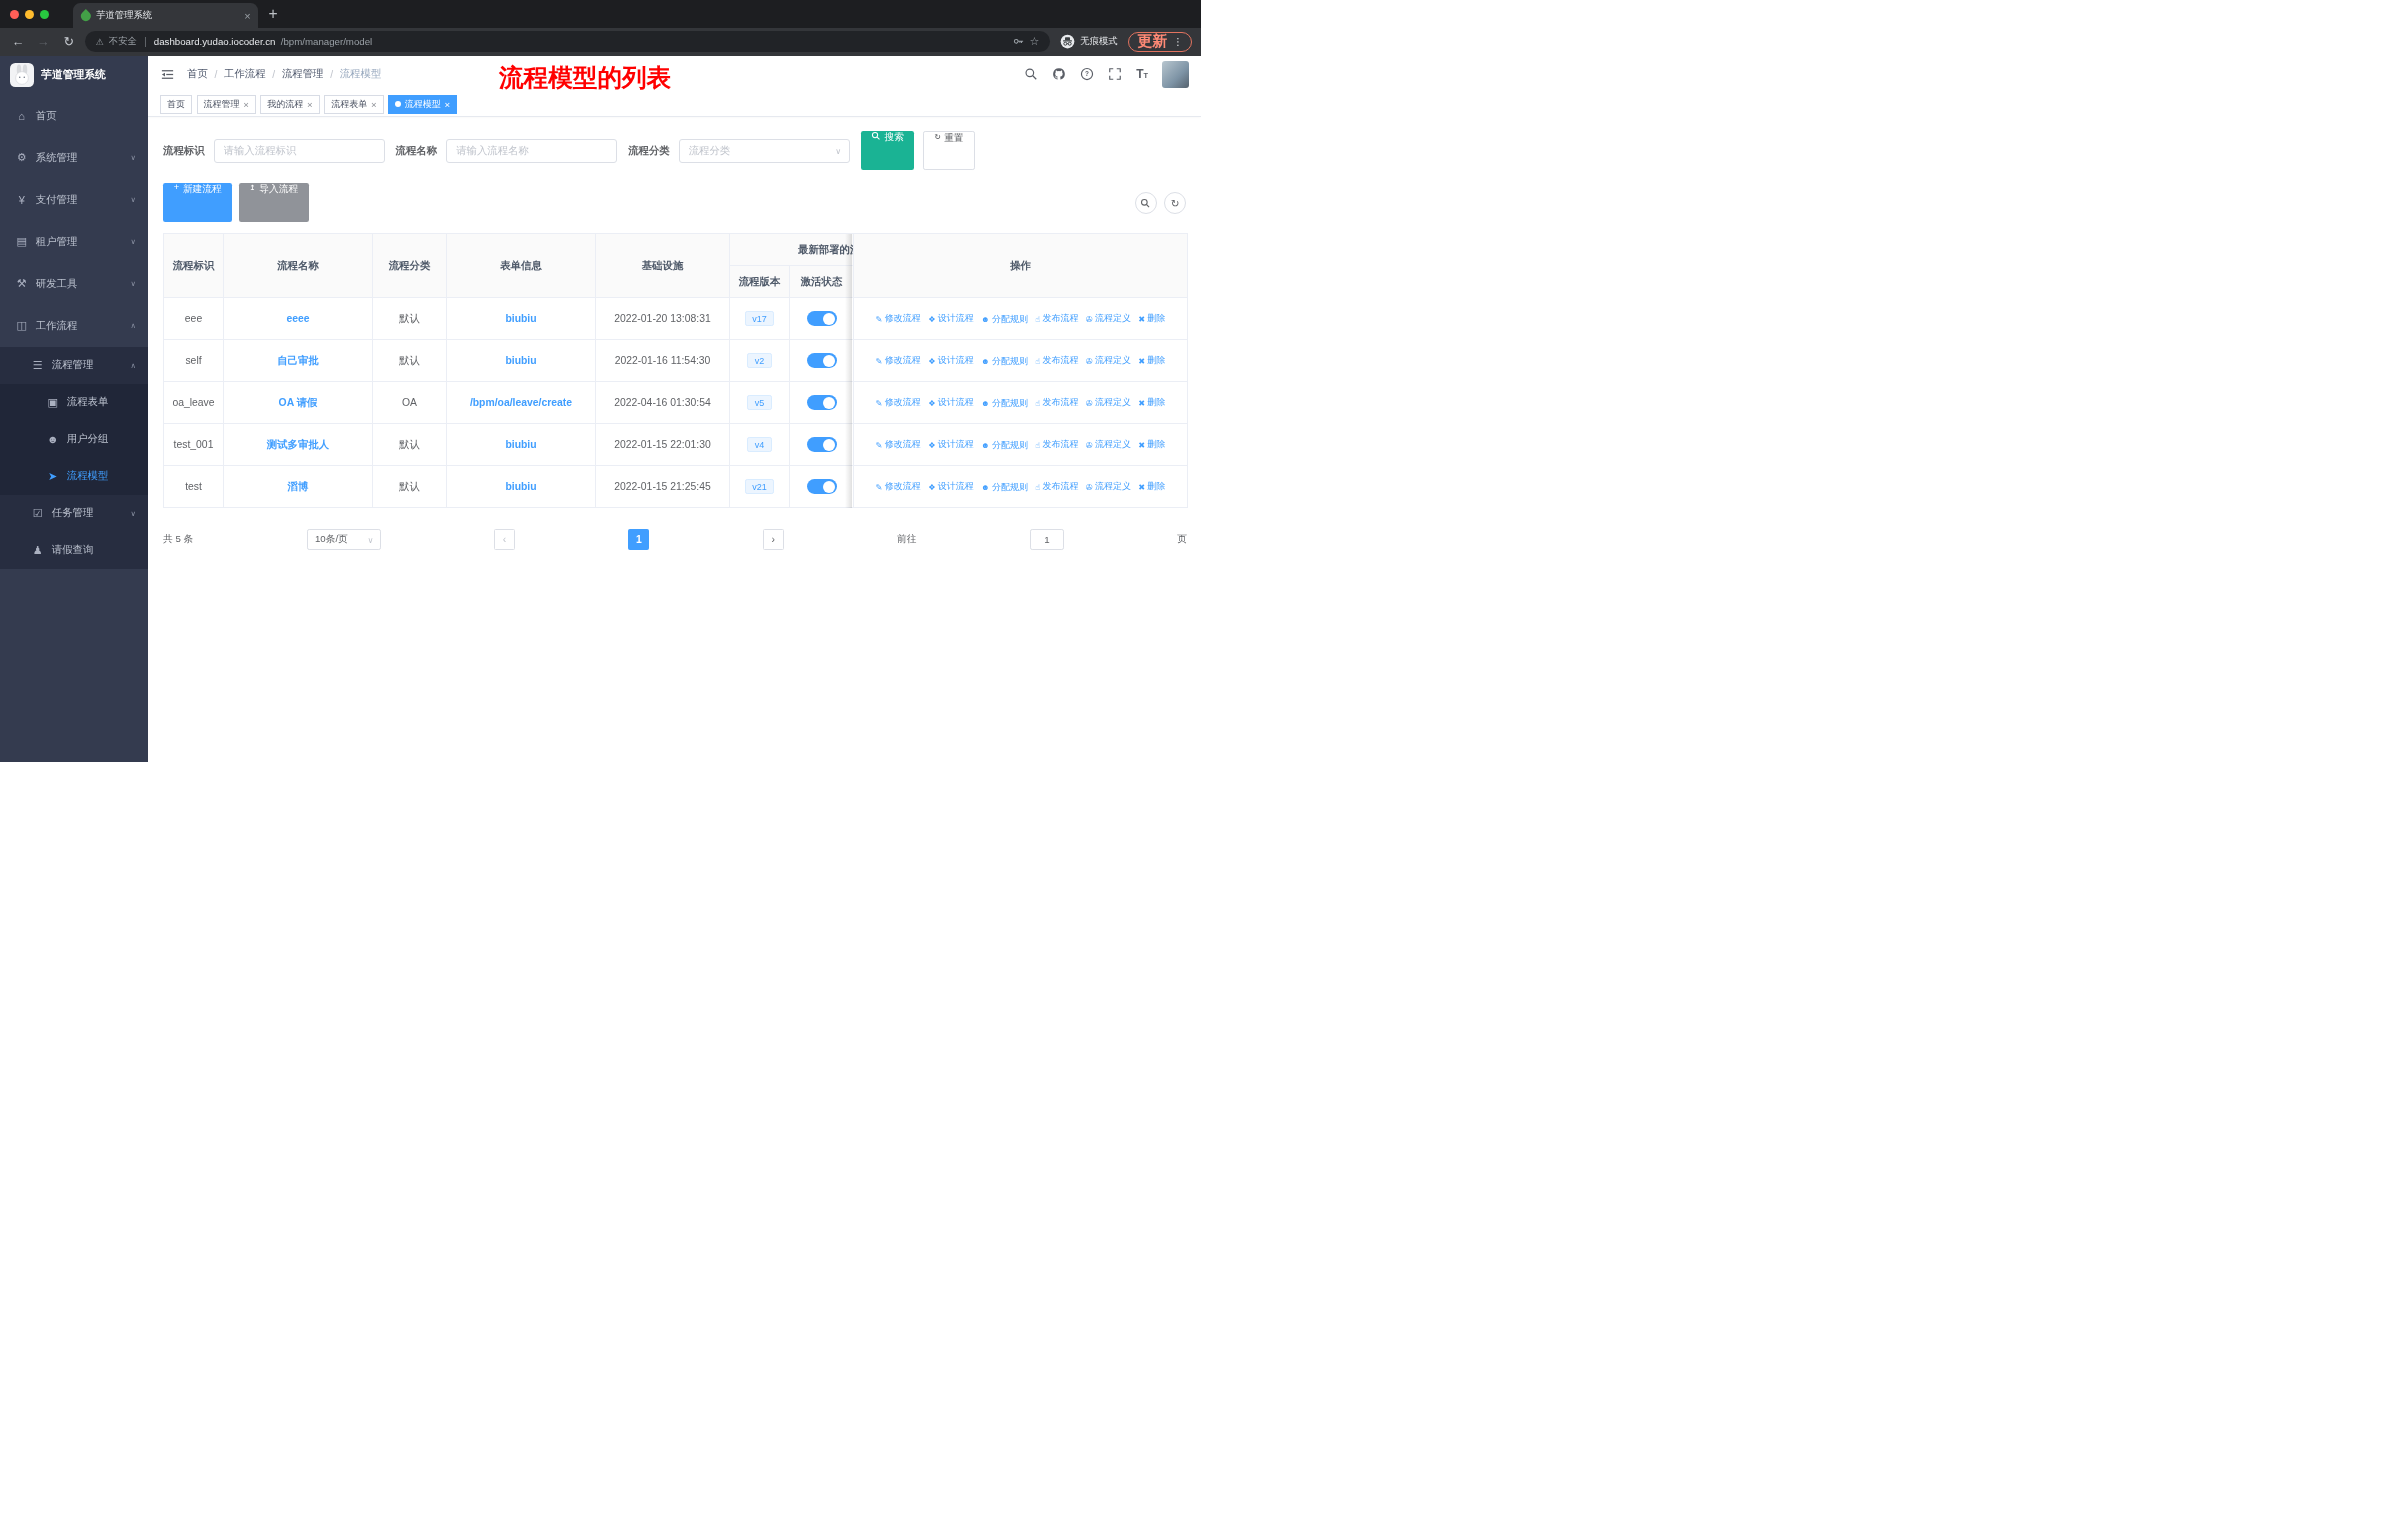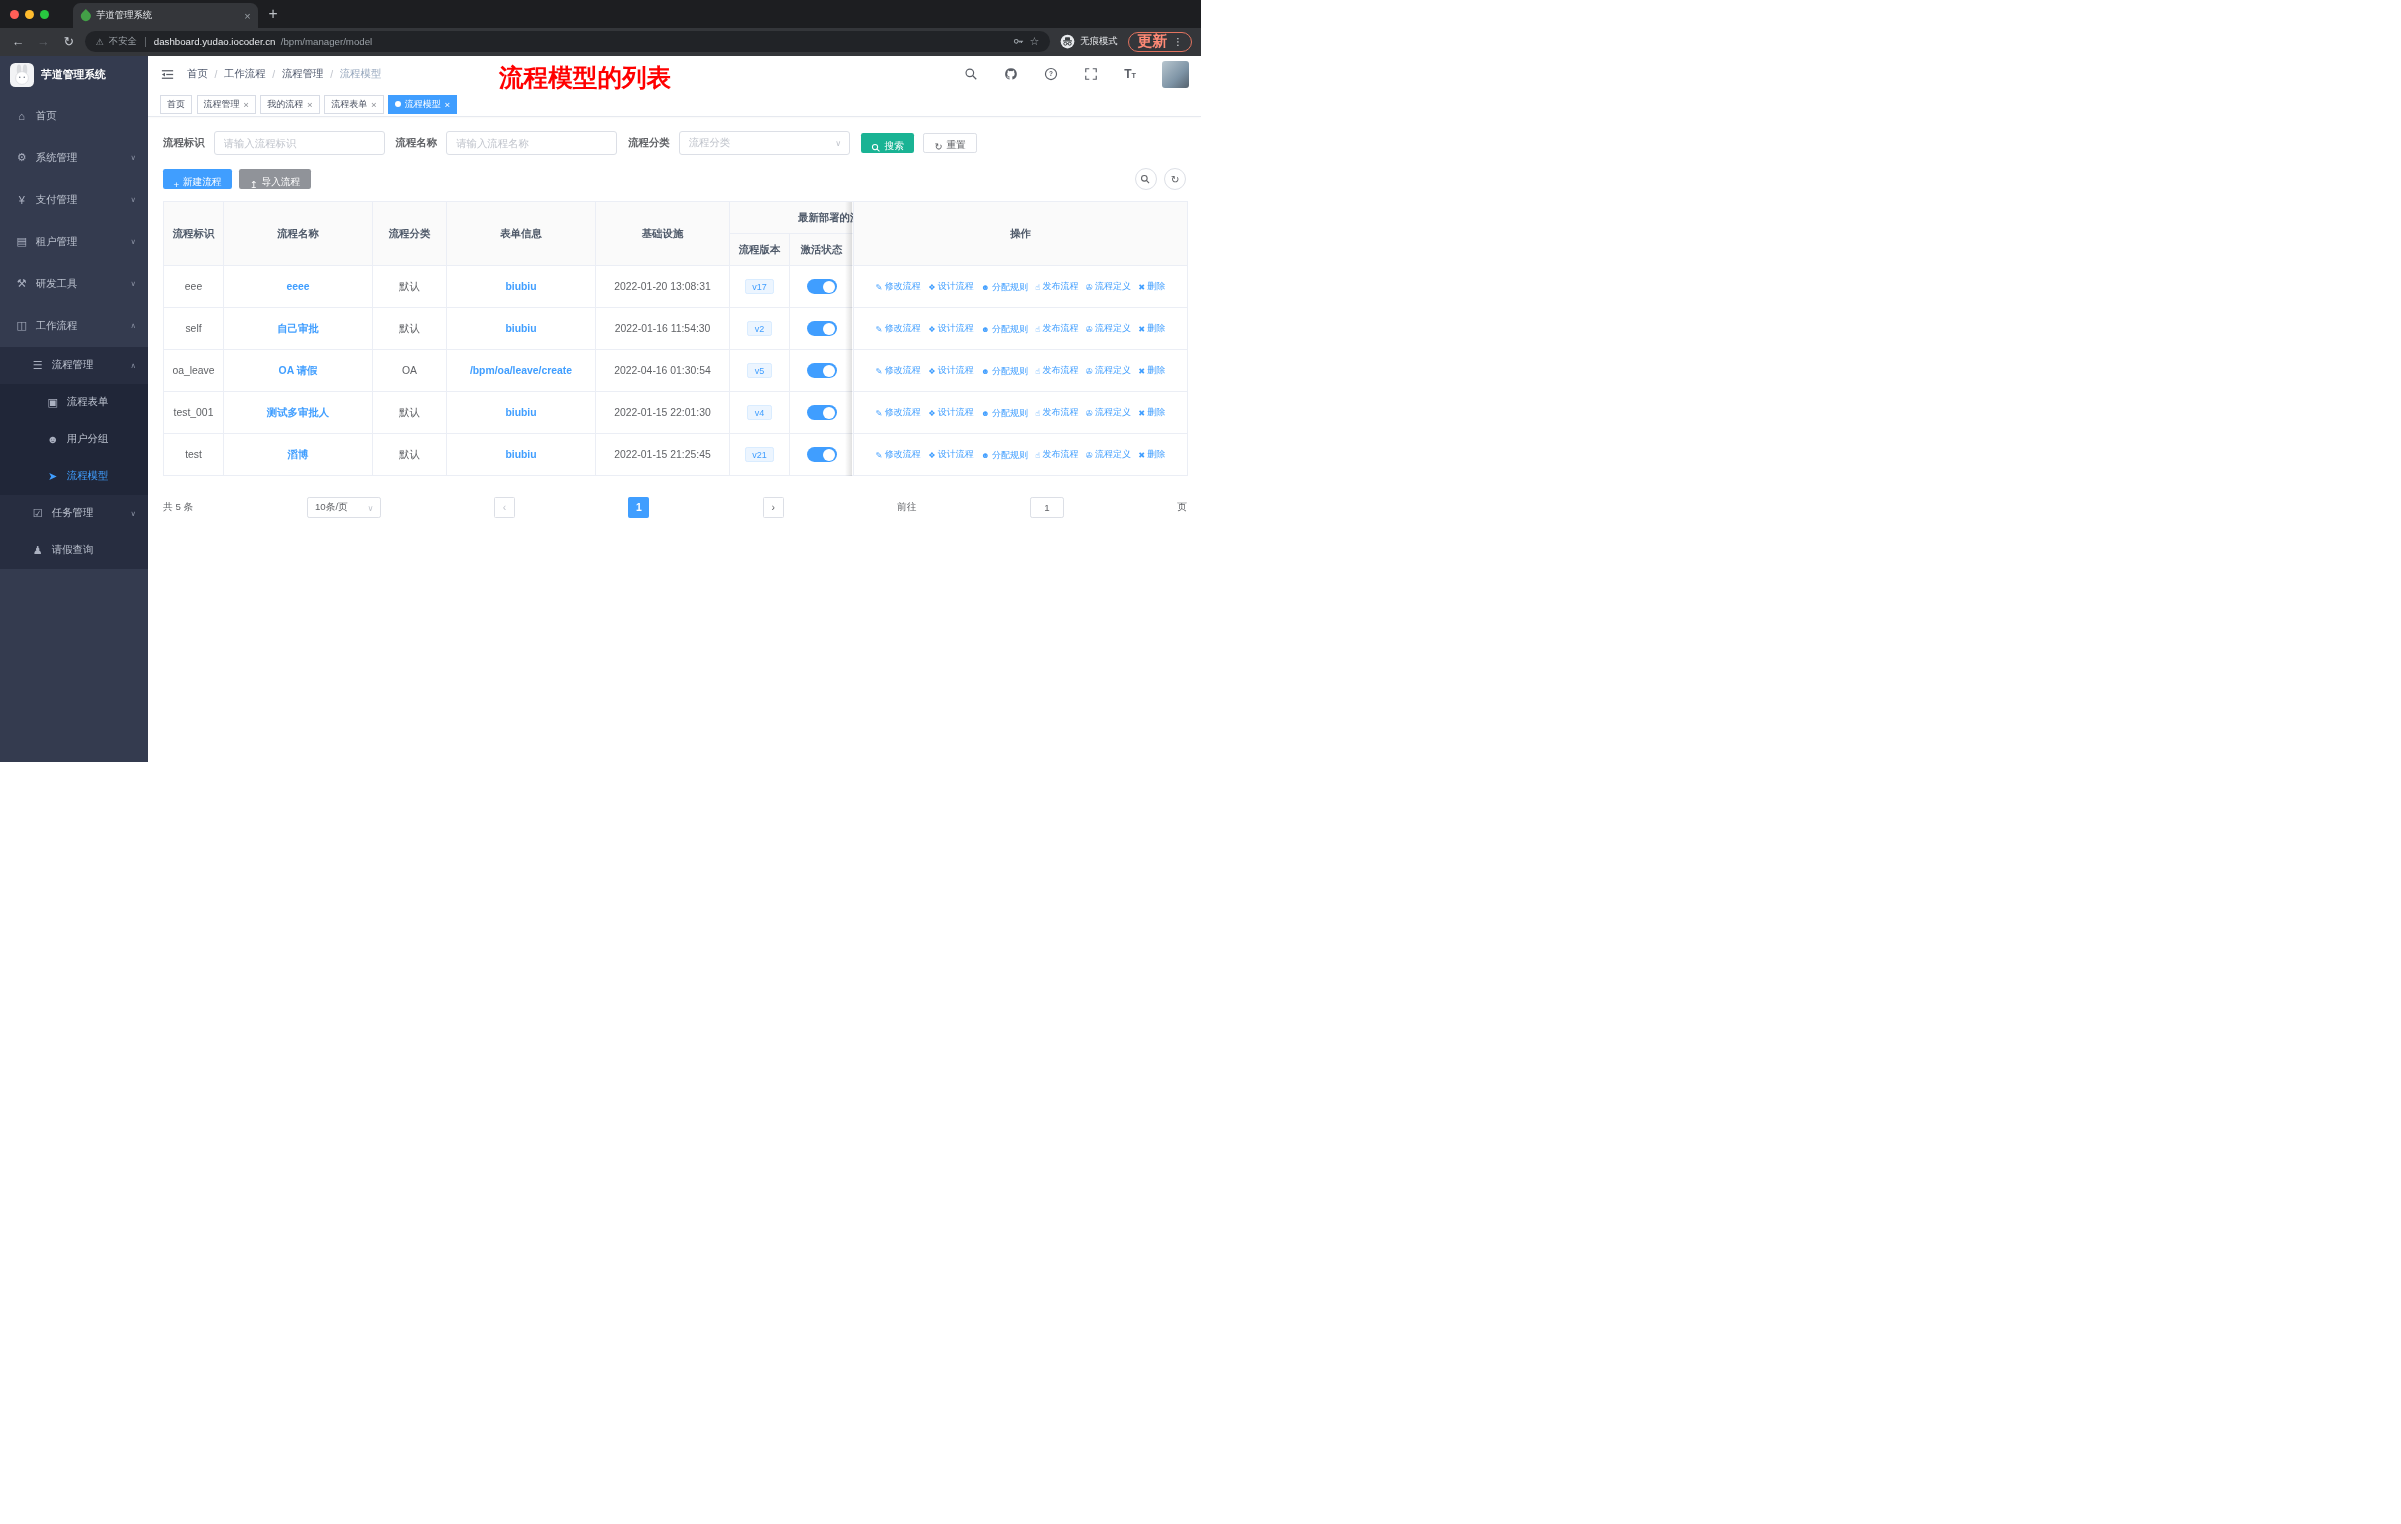--- a/index.html
+++ b/index.html
@@ -48,21 +48,21 @@
   .menu-item.level-2 { height:37px; padding-left:46px; background:#202638; }
   .menu-item.active, .menu-item.active .mi-icon { color:#409eff; }
 
   .main { flex:1; display:flex; flex-direction:column; position:relative; background:#fff; overflow:hidden; }
   .navbar { height:37px; display:flex; align-items:center; padding:0 12px; flex-shrink:0; }
   .hamburger { cursor:pointer; display:flex; align-items:center; }
   .breadcrumb { display:flex; align-items:center; gap:6.7px; margin-left:12px; font-size:10.4px; }
   .bc-item { color:#515a6e; cursor:pointer; }
   .bc-sep { color:#c0c4cc; }
   .bc-current { color:#97a8be; }
-  .nav-right { margin-left:auto; display:flex; align-items:center; gap:26px; }
+  .nav-right { margin-left:auto; display:flex; align-items:center; gap:14px; }
   .nav-ico { width:14px; height:14px; cursor:pointer; display:flex; align-items:center; justify-content:center; color:#5a5e66; }
   .font-ico { font-weight:700; color:#5a5e66; font-size:12px; cursor:pointer; }
   .font-ico small { font-size:7.4px; }
   .nav-avatar { width:27px; height:27px; border-radius:3px; background:linear-gradient(135deg,#b8c6cf,#7d93a5 60%,#55616d); cursor:pointer; }
   .red-note { position:absolute; left:351px; top:5.2px; font-size:24.6px; font-weight:700; color:#ff0000; z-index:5; white-space:nowrap; }
 
   .tags-row { height:24.6px; display:flex; align-items:center; gap:4.5px; padding:0 12px; border-bottom:0.7px solid #e6e9ef; box-shadow:0 0.7px 2.2px rgba(0,0,0,.04); flex-shrink:0; }
   .chip { height:19.4px; display:flex; align-items:center; gap:3.7px; border:0.7px solid #d8dce5; background:#fff; color:#495060; font-size:9px; padding:0 6px; cursor:pointer; }
   .chip .chip-close { color:#909399; font-size:9.7px; }
   .chip.active { background:#409eff; border-color:#409eff; color:#fff; }
@@ -71,21 +71,21 @@
 
   .content { flex:1; padding:14px 15px; overflow:hidden; }
 
   .filter-row { display:flex; align-items:center; margin-bottom:13.4px; }
   .f-label { color:#606266; font-size:10.4px; font-weight:700; margin-right:9px; white-space:nowrap; }
   .f-input { width:171px; height:24px; border:0.7px solid #dcdfe6; border-radius:3px; padding:0 9px; font-size:10.4px; color:#606266; outline:none; margin-right:11px; font-family:inherit; }
   .f-input::placeholder { color:#c0c4cc; }
   .f-select { width:171px; height:24px; border:0.7px solid #dcdfe6; border-radius:3px; padding:0 7.4px 0 9px; display:flex; align-items:center; margin-right:11px; cursor:pointer; }
   .sel-ph { color:#c0c4cc; font-size:10.4px; flex:1; }
   .sel-arrow { color:#c0c4cc; font-size:8.2px; }
-  .btn { height:20px; border:none; border-radius:2.2px; font-size:9.7px; display:inline-flex; align-items:flex-end; gap:3.7px; padding:0 10.4px; cursor:pointer; font-family:Liberation Sans, sans-serif; white-space:nowrap; }
+  .btn { height:39px; border:none; border-radius:2.2px; font-size:9.7px; display:inline-flex; align-items:flex-start; gap:3.7px; padding:0 10.4px; cursor:pointer; font-family:Liberation Mono, monospace; white-space:nowrap; }
   .btn-search { background:#1ab394; color:#fff; margin-right:9px; }
   .btn-reset { background:#fff; color:#606266; border:0.7px solid #dcdfe6; }
   .b-icon { font-size:9.7px; line-height:1; }
 
   .action-row { display:flex; align-items:center; margin-bottom:11px; }
   .btn-create { background:#409eff; color:#fff; margin-right:7.4px; }
   .btn-import { background:#909399; color:#fff; }
   .right-tools { margin-left:auto; display:flex; gap:7.4px; }
   .circle-btn { width:22px; height:22px; border-radius:50%; border:0.7px solid #dcdfe6; background:#fff; color:#606266; display:flex; align-items:center; justify-content:center; cursor:pointer; font-size:10.4px; }
 

